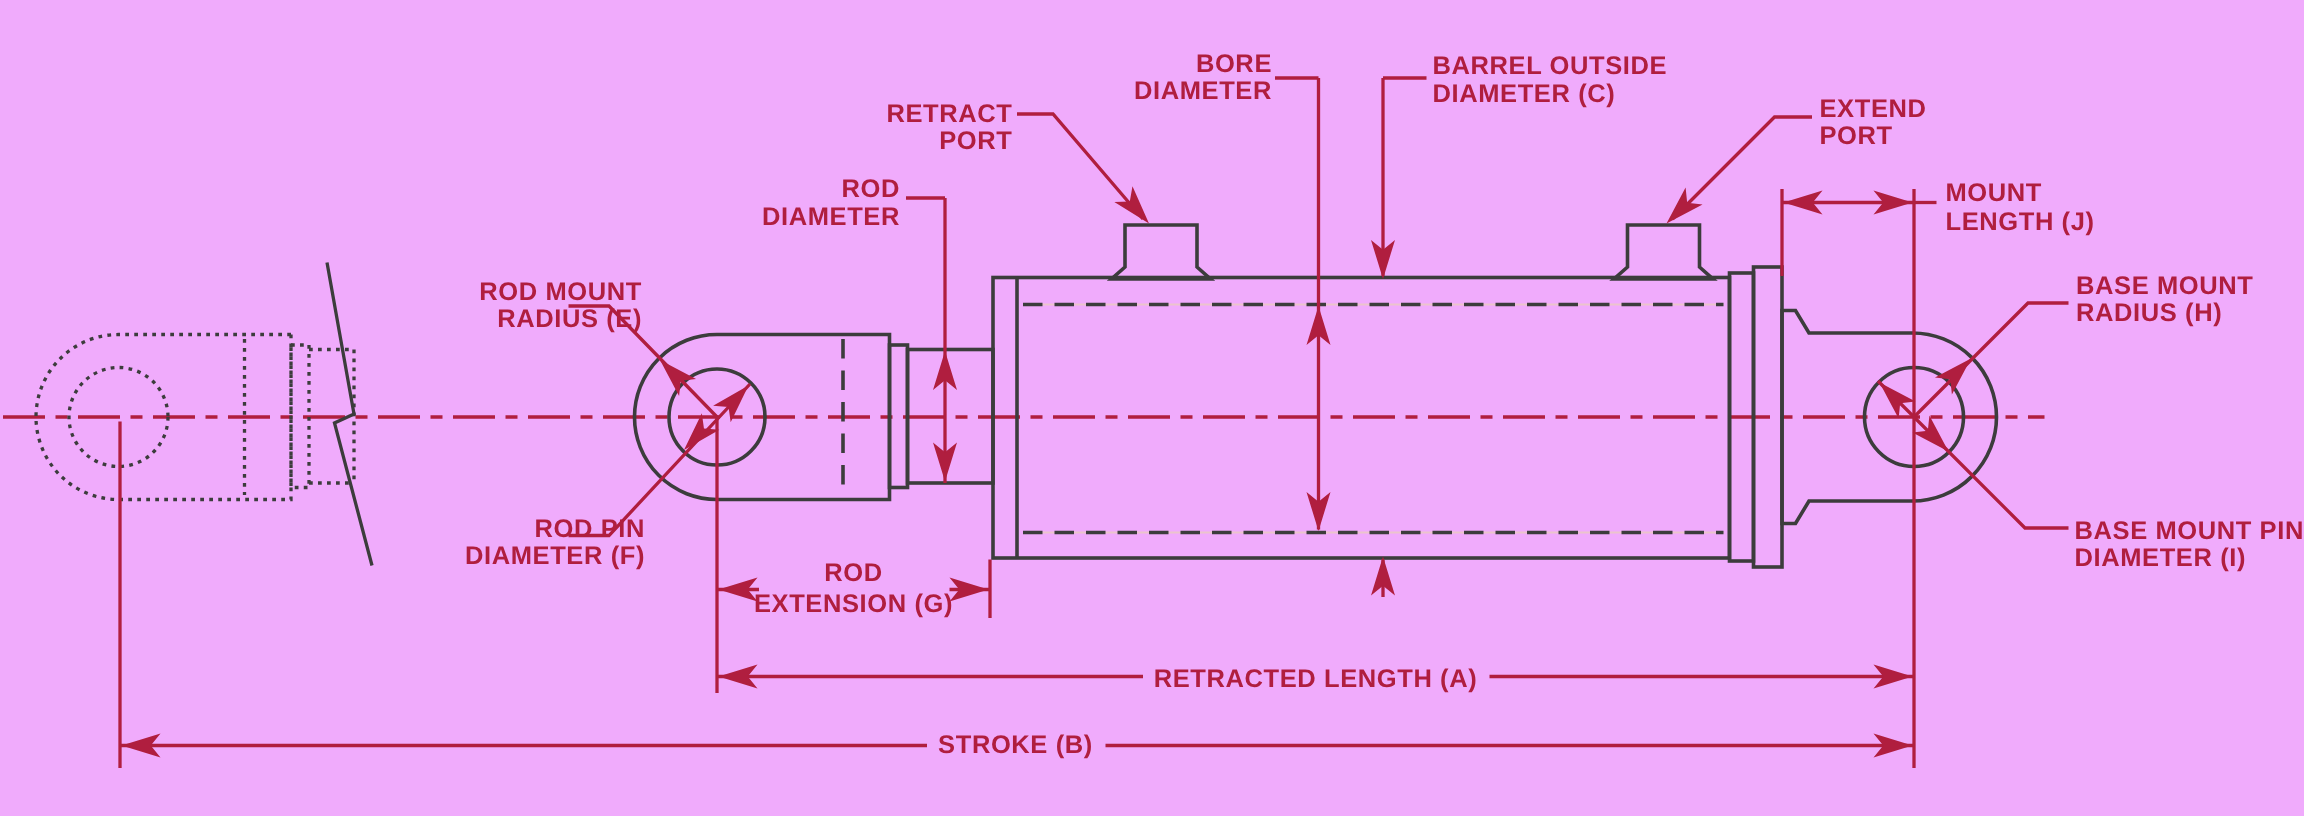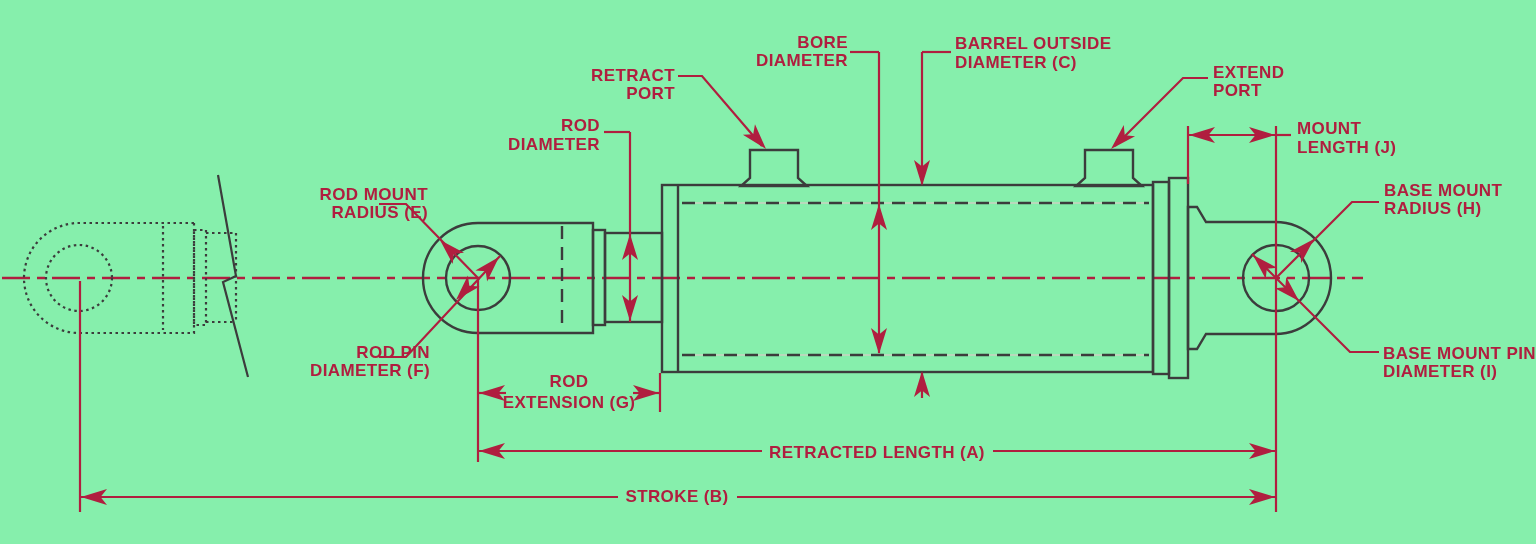--- a/index.html
+++ b/index.html
@@ -1,16 +1,16 @@
 <!DOCTYPE html>
 <html><head>
 <meta charset="utf-8">
 <style>
   html,body{margin:0;padding:0;background:#ffffff;}
-  .stage{position:relative;width:1536px;height:544px;background:#86efac;overflow:hidden;
+  .stage{position:relative;width:1536px;height:544px;background:#f0abfc;overflow:hidden;
          font-family:"Liberation Sans","DejaVu Sans",sans-serif;}
   svg{display:block}
   .lbl{fill:#B01E3F;font-family:"Liberation Sans","DejaVu Sans",sans-serif;
        font-weight:700;font-size:17px;letter-spacing:0.4px;}
   .blk{stroke:#3C3C3C;stroke-width:2.4;fill:none;}
   .blk-thin{stroke:#3C3C3C;stroke-width:2.2;fill:none;}
   .hid{stroke:#3C3C3C;stroke-width:2.4;fill:none;stroke-dasharray:13 8;}
   .phantom{stroke:#3C3C3C;stroke-width:2.2;fill:none;stroke-dasharray:2.5 3.5;}
   .red{stroke:#B01E3F;stroke-width:2.2;fill:none;}
   .cl{stroke:#B01E3F;stroke-width:2.4;fill:none;stroke-dasharray:28 7 8 7;}

